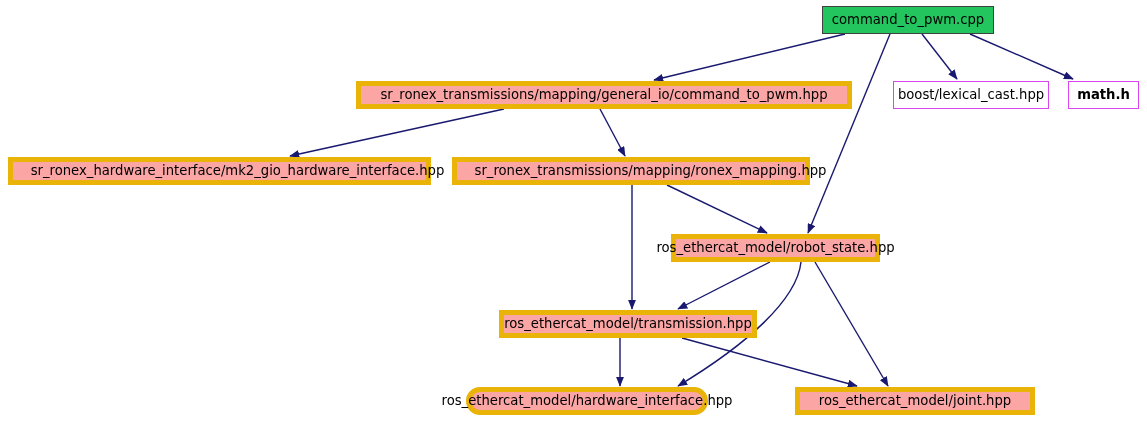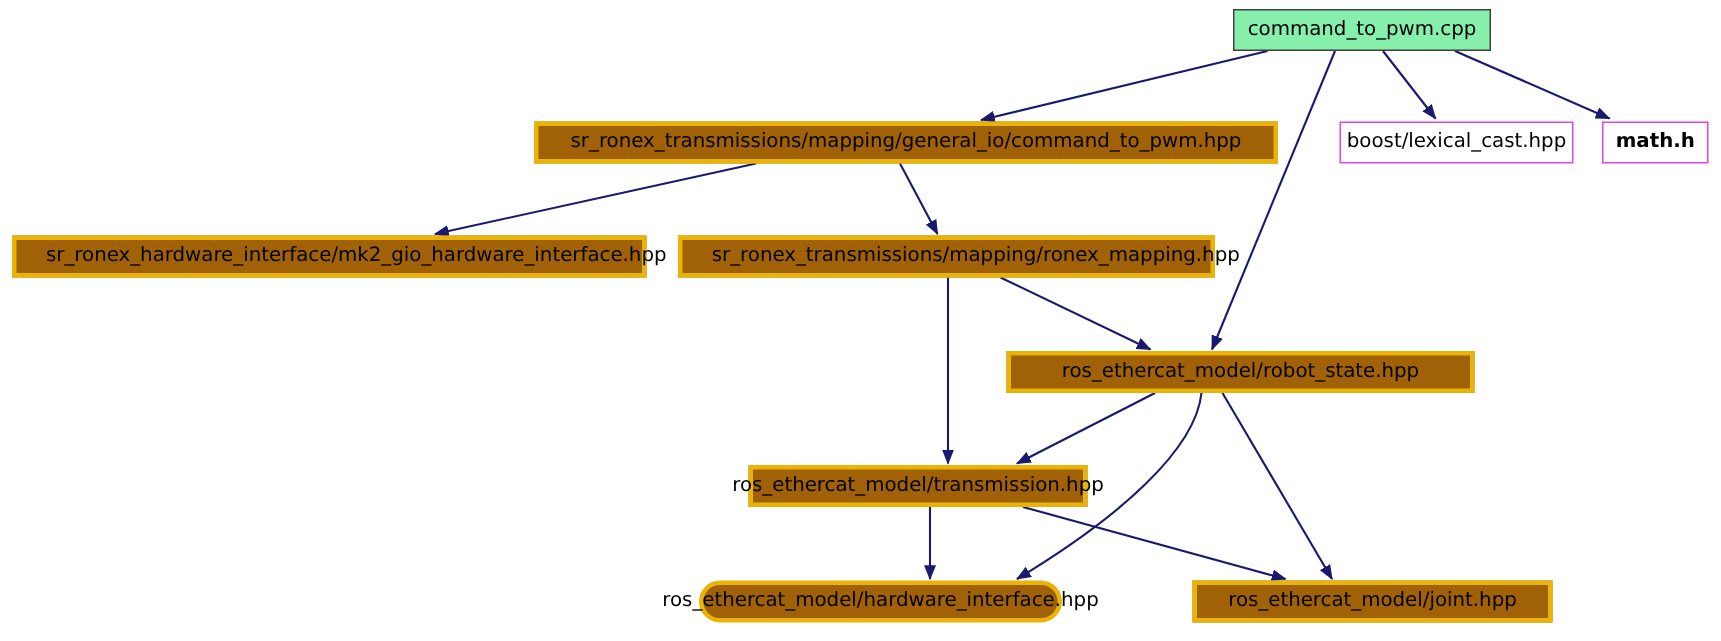--- a/index.html
+++ b/index.html
@@ -22,31 +22,31 @@
     width: 1147px;
     height: 427px;
   }
   .node {
     position: absolute;
     box-sizing: border-box;
     display: flex;
     align-items: center;
     justify-content: center;
     height: 28px;
-    background: #a16207;
-    border: 3px solid #eab308;
+    background: #fca5a5;
+    border: 5px solid #eab308;
     color: #000000;
     font-size: 13.2px;
     line-height: 1;
     white-space: nowrap;
     letter-spacing: 0px;
     z-index: 5;
   }
   .node.root {
-    background: #86efac;
+    background: #22c55e;
     border: 1px solid #404040;
     text-align: right;
   }
   .node.external {
     border: 1px solid #d946ef;
     background: #ffffff;
   }
   .node-label {
     padding: 0 9px;
     pointer-events: none;
@@ -108,25 +108,25 @@
   </div>
 
   <div class="node" style="left:8px; top:157px; width:423px;padding-left:36px;">
     <span class="node-label">sr_ronex_hardware_interface/mk2_gio_hardware_interface.hpp</span>
   </div>
 
   <div class="node" style="left:452px; top:157px; width:358px;padding-left:39px;">
     <span class="node-label">sr_ronex_transmissions/mapping/ronex_mapping.hpp</span>
   </div>
 
-  <div class="node" style="left:671px; top:234px; width:312px;">
+  <div class="node" style="left:671px; top:234px; width:209px;">
     <span class="node-label">ros_ethercat_model/robot_state.hpp</span>
   </div>
 
-  <div class="node" style="left:499px; top:310px; width:226px;">
+  <div class="node" style="left:499px; top:310px; width:258px;">
     <span class="node-label">ros_ethercat_model/transmission.hpp</span>
   </div>
 
   <div class="node" style="left:466px; top:387px; width:242px;border-radius:14px;">
     <span class="node-label">ros_ethercat_model/hardware_interface.hpp</span>
   </div>
 
   <div class="node" style="left:795px; top:387px; width:240px;">
     <span class="node-label">ros_ethercat_model/joint.hpp</span>
   </div>

